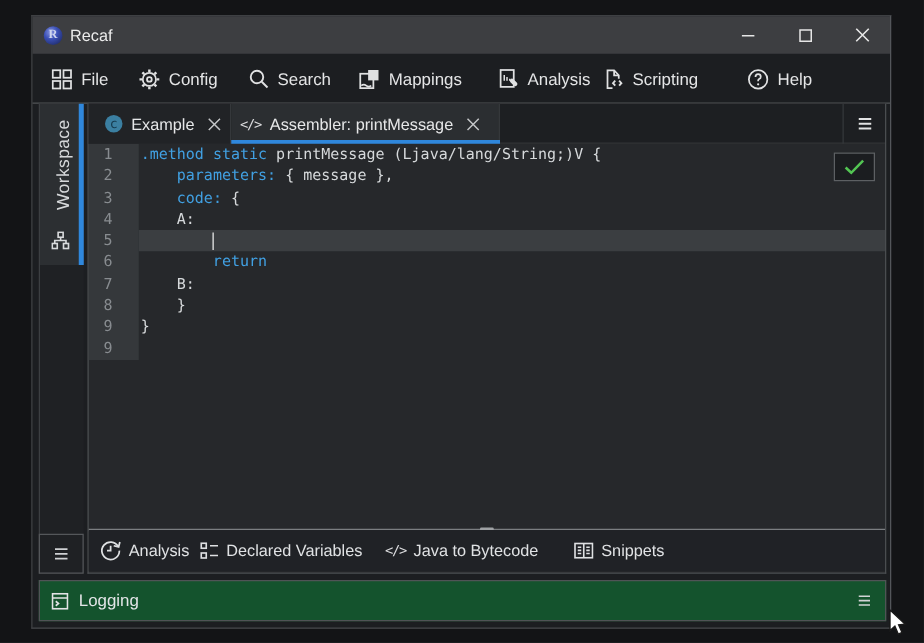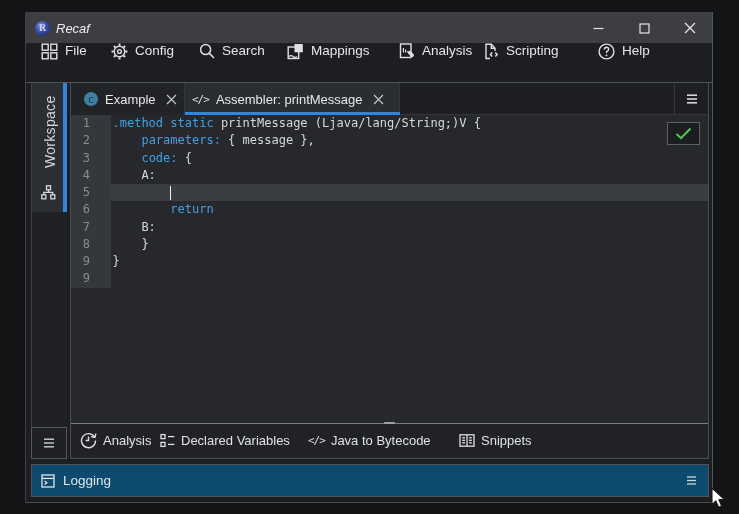--- a/index.html
+++ b/index.html
@@ -9,27 +9,27 @@
   svg{display:block;}
   
   #window{left:25px;top:12px;width:688px;height:491px;background:var(--winbg);
           border:1px solid #3e4043;border-right-color:#53565a;border-bottom-color:#47494c;box-sizing:border-box;}
   
   #titlebar{left:0;top:0;width:100%;height:30px;background:var(--titlebar);display:flex;align-items:center;}
   #app-icon{width:15px;height:15px;margin-left:9px;border-radius:50%;
             background:radial-gradient(circle at 38% 32%, #8a97e0 0%, #3a4fb5 40%, #17204f 100%);
             display:flex;align-items:center;justify-content:center;}
   #app-icon span{color:#cdd4ee;font-size:10px;font-weight:bold;line-height:1;font-family:"Liberation Serif",serif;}
-  #win-title{color:#ececec;font-size:13px;margin-left:6px;font-style:italic;}
+  #win-title{color:#ececec;font-size:13px;margin-left:6px;}
   .winbtn{width:34px;height:30px;display:flex;align-items:center;justify-content:center;color:#e6e6e6;}
   #winbtns{position:absolute;right:5px;top:0;display:flex;}
   #winbtns .gap{width:12px;}
   
   #menubar{left:0;top:30px;width:100%;height:40px;border-bottom:1px solid #515457;box-sizing:border-box;}
-  .menu-item{position:absolute;top:0;height:40px;display:flex;align-items:flex-start;gap:7px;color:#e4e5e6;font-size:13.5px;}
+  .menu-item{position:absolute;top:0;height:40px;display:flex;align-items:center;gap:7px;color:#e4e5e6;font-size:13.5px;}
   .menu-item .mi{color:#e0e1e2;display:flex;}
   
   #sidestrip{left:5px;top:70px;width:36px;height:376px;background:#1f2124;border-left:1px solid #3c3f42;box-sizing:border-box;}
   #ws-tab{position:absolute;left:0;top:0;width:100%;height:129px;background:#2c2f32;}
   #ws-accent{position:absolute;right:0;top:0;width:4px;height:100%;background:var(--accent);}
   #ws-label{position:absolute;left:10px;top:85px;color:#d6d8da;font-size:14px;letter-spacing:0.3px;white-space:nowrap;
             transform:rotate(-90deg);transform-origin:left top;}
   #ws-icon{position:absolute;left:9px;top:102px;color:#d8dadc;}
   #side-box{position:absolute;left:-1px;bottom:0;width:36px;height:32px;border:1px solid #54575a;
             box-sizing:border-box;display:flex;align-items:center;justify-content:center;color:#cfd1d3;}
@@ -65,21 +65,21 @@
   #check-btn{left:596px;top:39px;width:33px;height:23px;background:#1b1d20;border:1px solid #5d6063;
              box-sizing:border-box;display:flex;align-items:center;justify-content:center;}
   
   #splitter{left:0;top:340px;width:637px;height:1.5px;background:#7b7e81;}
   #splitter-grip{left:313px;top:338.5px;width:11px;height:4.5px;background:#9ea1a4;border-radius:1px;}
   
   #asm-toolbar{left:0;top:341px;width:637px;height:33px;background:#202226;}
   .tb-item{position:absolute;top:0;height:33px;display:flex;align-items:center;gap:6px;color:#e0e2e4;font-size:13px;}
   .tb-item .mi{color:#dee0e2;display:flex;}
   
-  #loggingbar{left:5px;top:451px;width:678px;height:33px;background:#0c4a6e;border:1px solid #505356;
+  #loggingbar{left:5px;top:451px;width:678px;height:33px;background:#14532d;border:1px solid #505356;
               box-sizing:border-box;display:flex;align-items:center;}
   #logging-icon{margin-left:9px;color:#e2e3e5;display:flex;}
   #logging-label{color:#e3e5e7;font-size:13.5px;margin-left:8px;}
   #logging-menu{position:absolute;right:11px;top:0;height:100%;display:flex;align-items:center;color:#d2d4d6;}
   
   #cursor{left:711px;top:487px;}
 </style>
 </head>
 <body>
 

